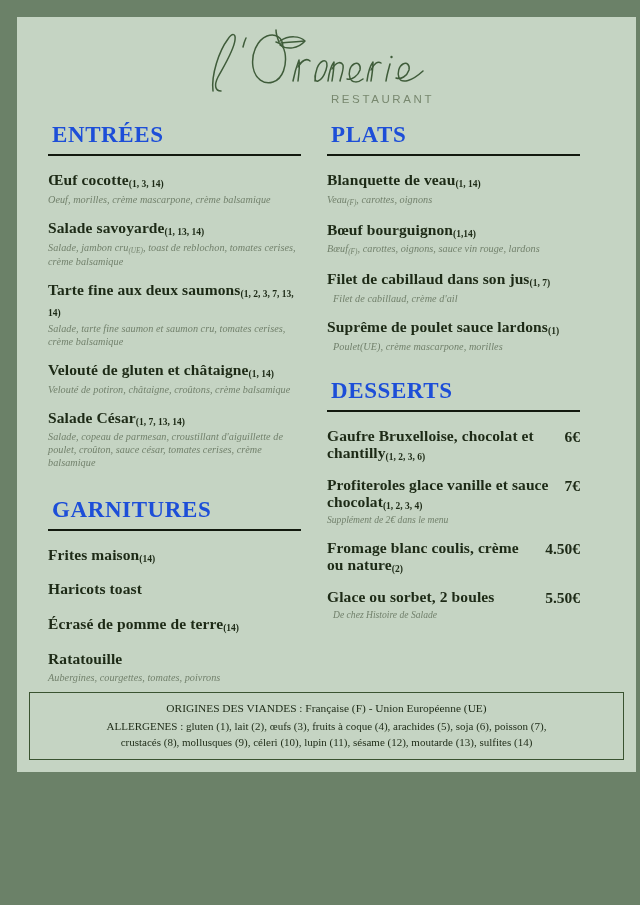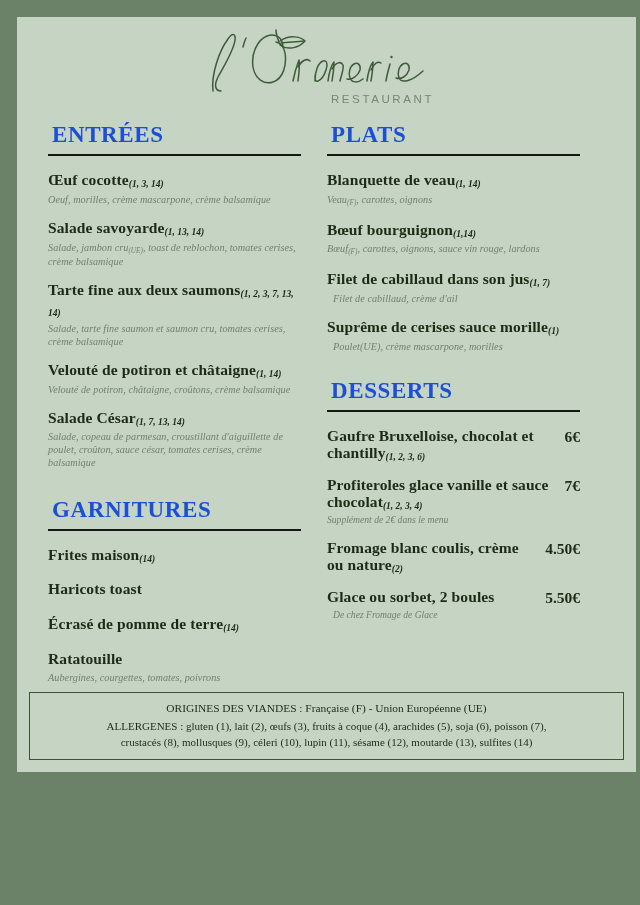--- a/index.html
+++ b/index.html
@@ -89,21 +89,20 @@
     color: #1d2a16;
     line-height: 1.12;
     letter-spacing: 0.1px;
     flex: 1 1 auto;
   }
   .item-name .alg {
     font-size: 9.5px;
     font-weight: bold;
     vertical-align: -0.22em;
     letter-spacing: 0;
-    font-style: italic;
   }
   .item-price {
     flex: 0 0 auto;
     font-size: 15.5px;
     font-weight: bold;
     color: #1d2a16;
     white-space: nowrap;
     padding-top: 1px;
   }
   .item-desc {
@@ -214,21 +213,21 @@
 
         <div class="item">
           <div class="item-head">
             <div class="item-name"><span>Tarte fine aux deux saumons</span><span class="alg">(1, 2, 3, 7, 13, 14)</span></div>
           </div>
           <div class="item-desc">Salade, tarte fine saumon et saumon cru, tomates cerises, crème balsamique</div>
         </div>
 
         <div class="item">
           <div class="item-head">
-            <div class="item-name"><span>Velouté de potiron et châtaigne</span><span class="alg">(1, 14)</span></div>
+            <div class="item-name"><span>Velouté de gluten et châtaigne</span><span class="alg">(1, 14)</span></div>
           </div>
           <div class="item-desc">Velouté de potiron, châtaigne, croûtons, crème balsamique</div>
         </div>
 
         <div class="item">
           <div class="item-head">
             <div class="item-name"><span>Salade César</span><span class="alg">(1, 7, 13, 14)</span></div>
           </div>
           <div class="item-desc">Salade, copeau de parmesan, croustillant d'aiguillette de poulet, croûton, sauce césar, tomates cerises, crème balsamique</div>
         </div>
@@ -272,21 +271,21 @@
           <div class="item-name"><span>Bœuf bourguignon</span><span class="alg">(1,14)</span></div>
           <div class="item-desc"><span>Bœuf</span><span class="org">(F)</span><span>, carottes, oignons, sauce vin rouge, lardons</span></div>
         </div>
 
         <div class="item">
           <div class="item-name"><span>Filet de cabillaud dans son jus</span><span class="alg">(1, 7)</span></div>
           <div class="item-desc indent">Filet de cabillaud, crème d'ail</div>
         </div>
 
         <div class="item">
-          <div class="item-name"><span>Suprême de cerises sauce morille</span><span class="alg">(1)</span></div>
+          <div class="item-name"><span>Suprême de poulet sauce lardons</span><span class="alg">(1)</span></div>
           <div class="item-desc indent">Poulet(UE), crème mascarpone, morilles</div>
         </div>
       </div>
 
       <div class="section" style="margin-top:26px">
         <div class="section-title">DESSERTS</div>
         <div class="rule"></div>
 
         <div class="item">
           <div class="item-head">
@@ -308,21 +307,21 @@
             <div class="item-name"><span>Fromage blanc coulis, crème ou nature</span><span class="alg">(2)</span></div>
             <div class="item-price">4.50€</div>
           </div>
         </div>
 
         <div class="item">
           <div class="item-head">
             <div class="item-name"><span>Glace ou sorbet, 2 boules</span><span class="alg"></span></div>
             <div class="item-price">5.50€</div>
           </div>
-          <div class="item-note indent">De chez Fromage de Glace</div>
+          <div class="item-note indent">De chez Histoire de Salade</div>
         </div>
       </div>
     </div>
 
     <div class="footer">
       <div class="footer-origins">ORIGINES DES VIANDES : Française (F) - Union Européenne (UE)</div>
       <div class="footer-allergens">ALLERGENES : gluten (1), lait (2), œufs (3), fruits à coque (4), arachides (5), soja (6), poisson (7),</div>
       <div class="footer-allergens">crustacés (8), mollusques (9), céleri (10), lupin (11), sésame (12), moutarde (13), sulfites (14)</div>
     </div>
 

